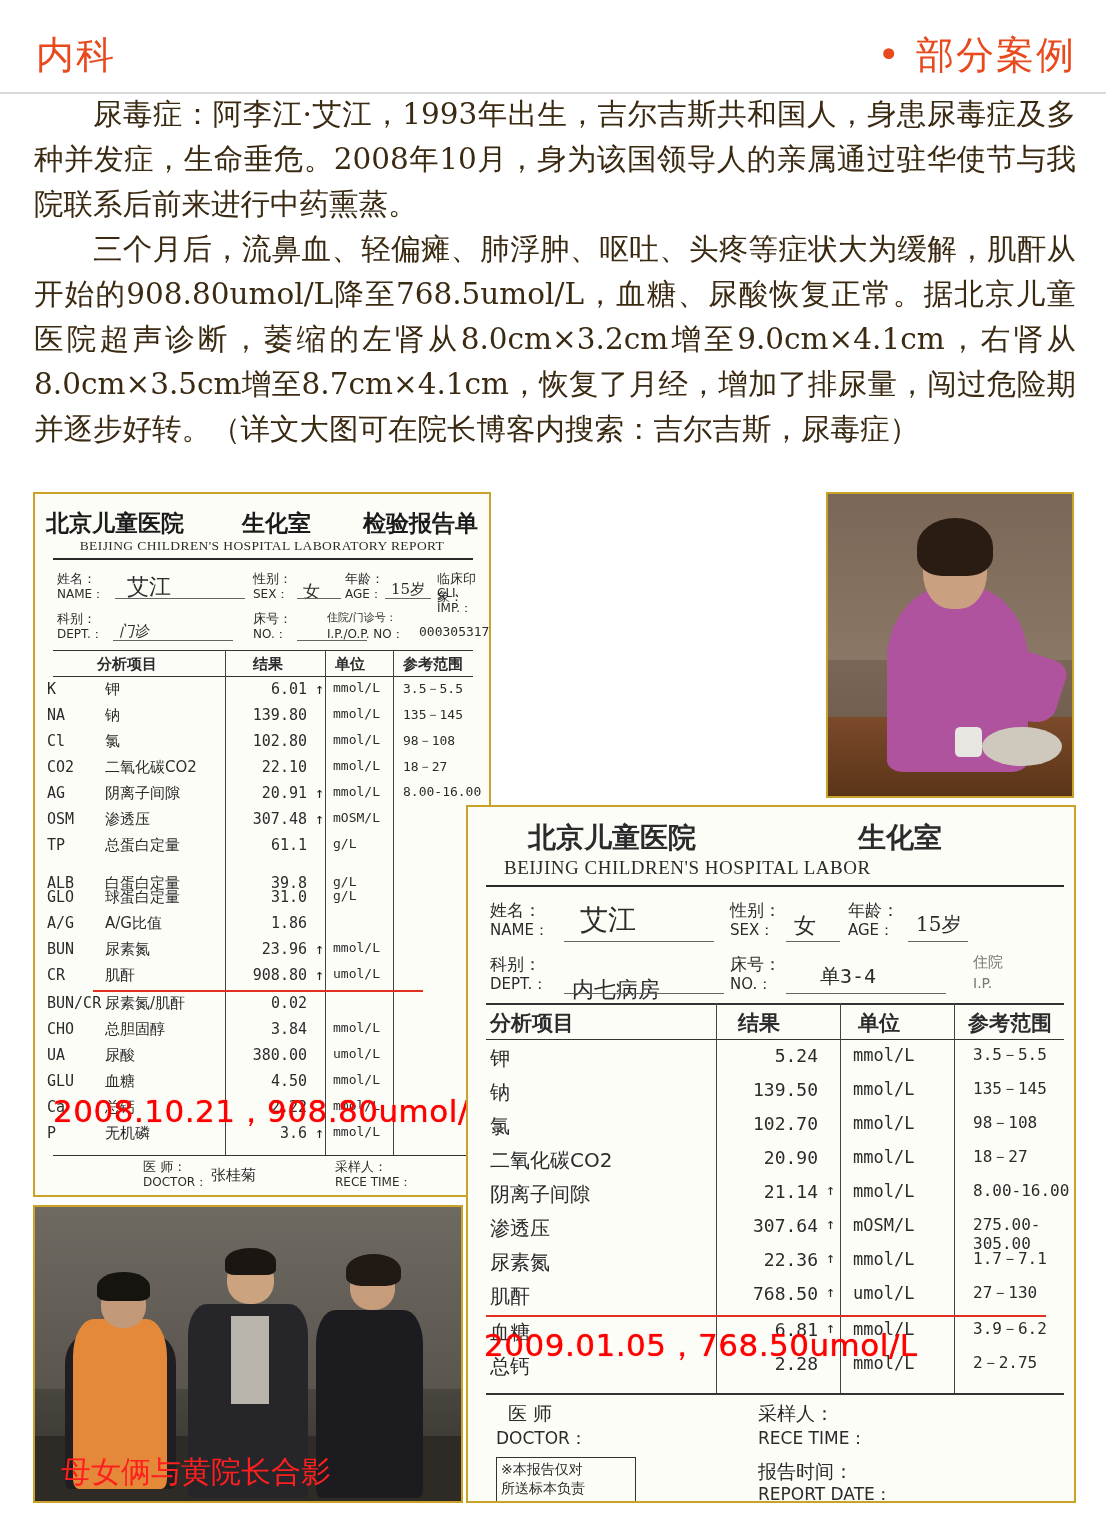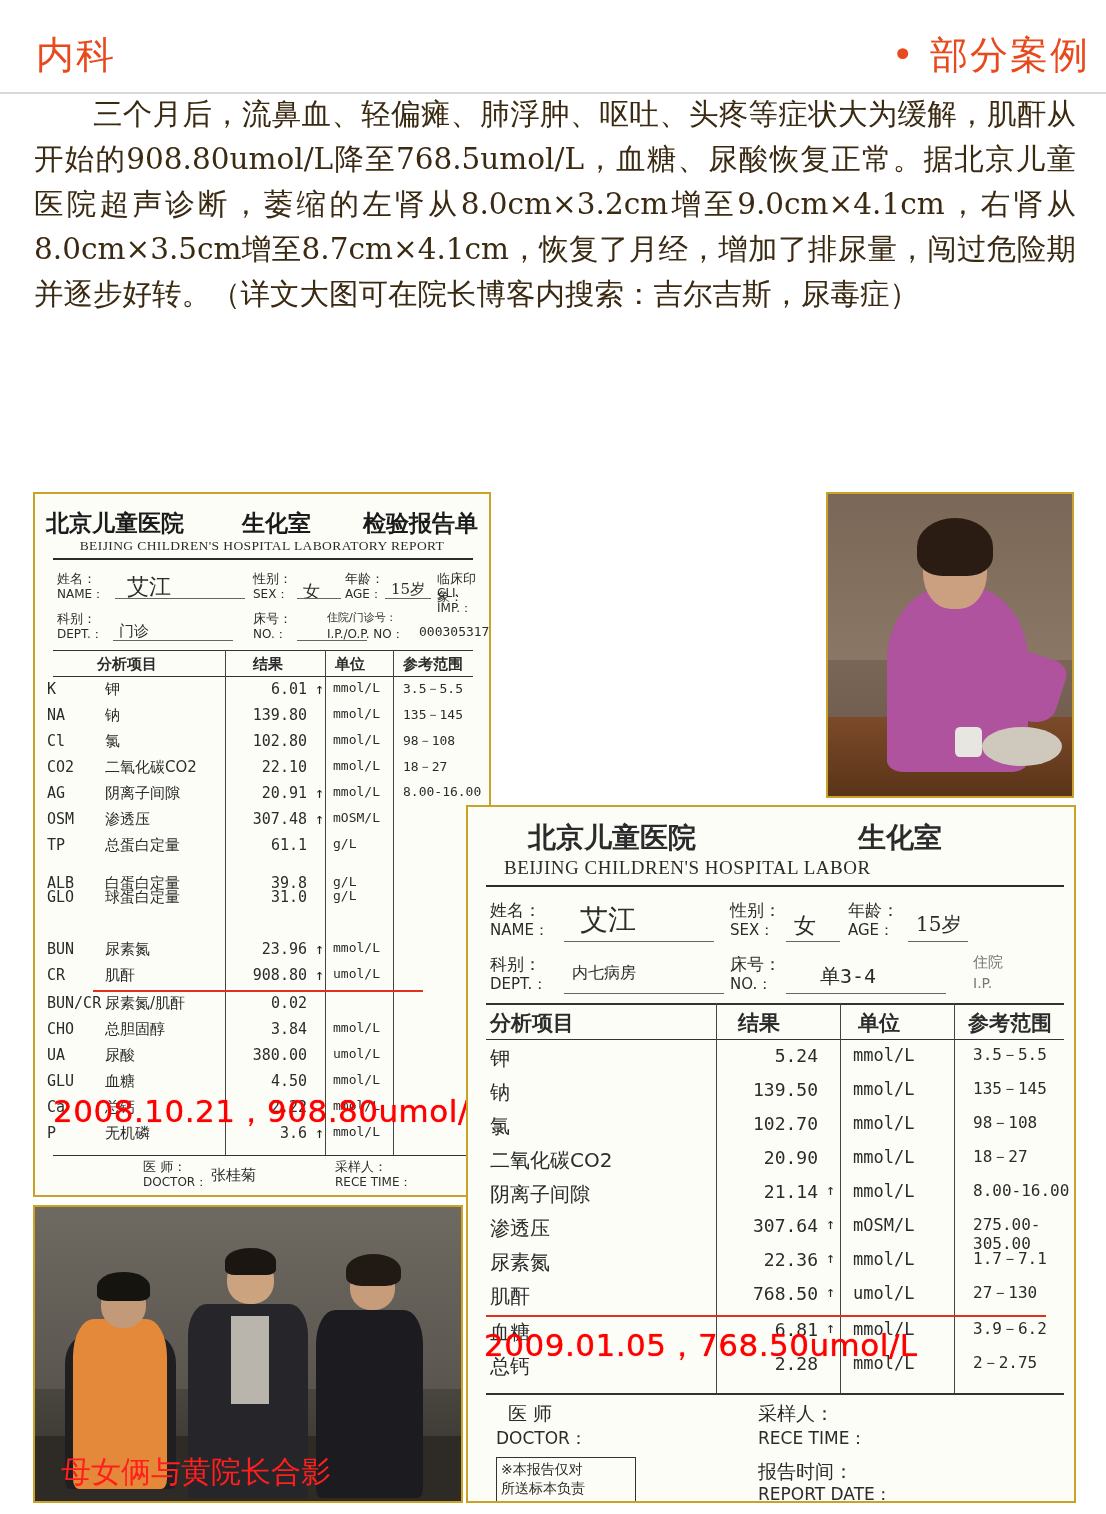--- a/index.html
+++ b/index.html
@@ -15,21 +15,21 @@
   
   .hdr{
     position:absolute;top:16px;left:0;width:1106px;height:58px;
   }
   .hdr-left{
     position:absolute;left:36px;top:14px;
     font-size:38px;color:#e8491d;font-family:"DejaVu Sans", sans-serif;
     letter-spacing:2px;
   }
   .hdr-right{
-    position:absolute;right:16px;top:14px;
+    position:absolute;right:30px;top:14px;
     font-size:38px;color:#e8491d;font-family:"DejaVu Sans", sans-serif;
     letter-spacing:2px;
   }
   .hdr-rule{
     position:absolute;left:0;top:76px;width:1106px;height:2px;background:#d8d8d8;
   }
 
   
   .bodytext{
     position:absolute;left:34px;top:92px;width:1042px;
@@ -138,20 +138,21 @@
 
 <div class="page">
 
   <div class="hdr">
     <div class="hdr-left">内科</div>
     <div class="hdr-right">• 部分案例</div>
     <div class="hdr-rule"></div>
   </div>
 
   <div class="bodytext">
+    <p>尿毒症：阿李江·艾江，1993年出生，吉尔吉斯共和国人，身患尿毒症及多种并发症，生命垂危。2008年10月，身为该国领导人的亲属通过驻华使节与我院联系后前来进行中药熏蒸。</p>
     <p class="second">三个月后，流鼻血、轻偏瘫、肺浮肿、呕吐、头疼等症状大为缓解，肌酐从开始的908.80umol/L降至768.5umol/L，血糖、尿酸恢复正常。据北京儿童医院超声诊断，萎缩的左肾从8.0cm×3.2cm增至9.0cm×4.1cm，右肾从8.0cm×3.5cm增至8.7cm×4.1cm，恢复了月经，增加了排尿量，闯过危险期并逐步好转。（详文大图可在院长博客内搜索：吉尔吉斯，尿毒症）</p>
   </div>
 
   <div class="frame" id="report1">
     <div class="rep r1">
 
       <div class="ttl-cn" style="top:14px;left:0;font-size:23px;">
         <span>北京儿童医院</span>
         <span style="display:inline-block;width:42px"></span>
         <span>生化室</span>
@@ -174,21 +175,21 @@
       <div class="lbl" style="left:310px;top:76px;font-size:13px;">年龄：</div>
       <div class="lbl" style="left:310px;top:92px;font-size:12px;">AGE：</div>
       <div class="val" style="left:356px;top:86px;font-size:15px;">15岁</div>
       <div class="dot" style="left:350px;top:104px;width:46px;border-bottom:1px solid #666;"></div>
 
       <div class="lbl" style="left:402px;top:76px;font-size:13px;">临床印象：</div>
       <div class="lbl" style="left:402px;top:92px;font-size:12px;">CLI. IMP.：</div>
 
       <div class="lbl" style="left:22px;top:116px;font-size:13px;">科别：</div>
       <div class="lbl" style="left:22px;top:132px;font-size:12px;">DEPT.：</div>
-      <div class="val" style="left:84px;top:128px;font-size:15px;">门诊</div>
+      <div class="val" style="left:84px;top:128px;font-size:15px;font-style:italic;">门诊</div>
       <div class="dot" style="left:78px;top:146px;width:120px;border-bottom:1px solid #666;"></div>
 
       <div class="lbl" style="left:218px;top:116px;font-size:13px;">床号：</div>
       <div class="lbl" style="left:218px;top:132px;font-size:12px;">NO.：</div>
       <div class="dot" style="left:262px;top:146px;width:70px;border-bottom:1px solid #666;"></div>
 
       <div class="lbl" style="left:292px;top:116px;font-size:11px;">住院/门诊号：</div>
       <div class="lbl" style="left:292px;top:132px;font-size:12px;">I.P./O.P. NO：</div>
       <div class="val" style="left:384px;top:130px;font-size:13px;font-family:'DejaVu Sans Mono',monospace;">0003053171</div>
 
@@ -269,20 +270,27 @@
         <span class="c-res">39.8</span>
         <span class="c-arrow"></span>
         <span class="c-unit">g/L</span>
       </div>
       <div class="r1row" style="top:394px">
         <span class="c-code">GLO</span>
         <span class="c-name">球蛋白定量</span>
         <span class="c-res">31.0</span>
         <span class="c-arrow"></span>
         <span class="c-unit">g/L</span>
+      </div>
+      <div class="r1row" style="top:420px">
+        <span class="c-code">A/G</span>
+        <span class="c-name">A/G比值</span>
+        <span class="c-res">1.86</span>
+        <span class="c-arrow"></span>
+        <span class="c-unit"></span>
       </div>
       <div class="r1row" style="top:446px">
         <span class="c-code">BUN</span>
         <span class="c-name">尿素氮</span>
         <span class="c-res">23.96</span>
         <span class="c-arrow">↑</span>
         <span class="c-unit">mmol/L</span>
       </div>
       <div class="r1row" style="top:472px">
         <span class="c-code">CR</span>
@@ -394,21 +402,21 @@
       <div class="val" style="left:326px;top:104px;font-size:22px;">女</div>
       <div class="dot" style="left:318px;top:134px;width:54px;border-bottom:1px solid #666;"></div>
 
       <div class="lbl" style="left:380px;top:92px;font-size:17px;">年龄：</div>
       <div class="lbl" style="left:380px;top:114px;font-size:15px;">AGE：</div>
       <div class="val" style="left:448px;top:104px;font-size:20px;">15岁</div>
       <div class="dot" style="left:440px;top:134px;width:60px;border-bottom:1px solid #666;"></div>
 
       <div class="lbl" style="left:22px;top:146px;font-size:17px;">科别：</div>
       <div class="lbl" style="left:22px;top:168px;font-size:15px;">DEPT.：</div>
-      <div class="val" style="left:104px;top:156px;font-size:16px;">内七病房</div>
+      <div class="val" style="left:104px;top:168px;font-size:22px;">内七病房</div>
       <div class="dot" style="left:96px;top:186px;width:160px;border-bottom:1px solid #666;"></div>
 
       <div class="lbl" style="left:262px;top:146px;font-size:17px;">床号：</div>
       <div class="lbl" style="left:262px;top:168px;font-size:15px;">NO.：</div>
       <div class="val" style="left:352px;top:156px;font-size:20px;font-family:'DejaVu Sans Mono',monospace;">单3-4</div>
       <div class="dot" style="left:318px;top:186px;width:160px;border-bottom:1px solid #666;"></div>
 
       <div class="lbl" style="left:505px;top:146px;font-size:15px;color:#777;">住院</div>
       <div class="lbl" style="left:505px;top:168px;font-size:14px;color:#777;">I.P.</div>
 

